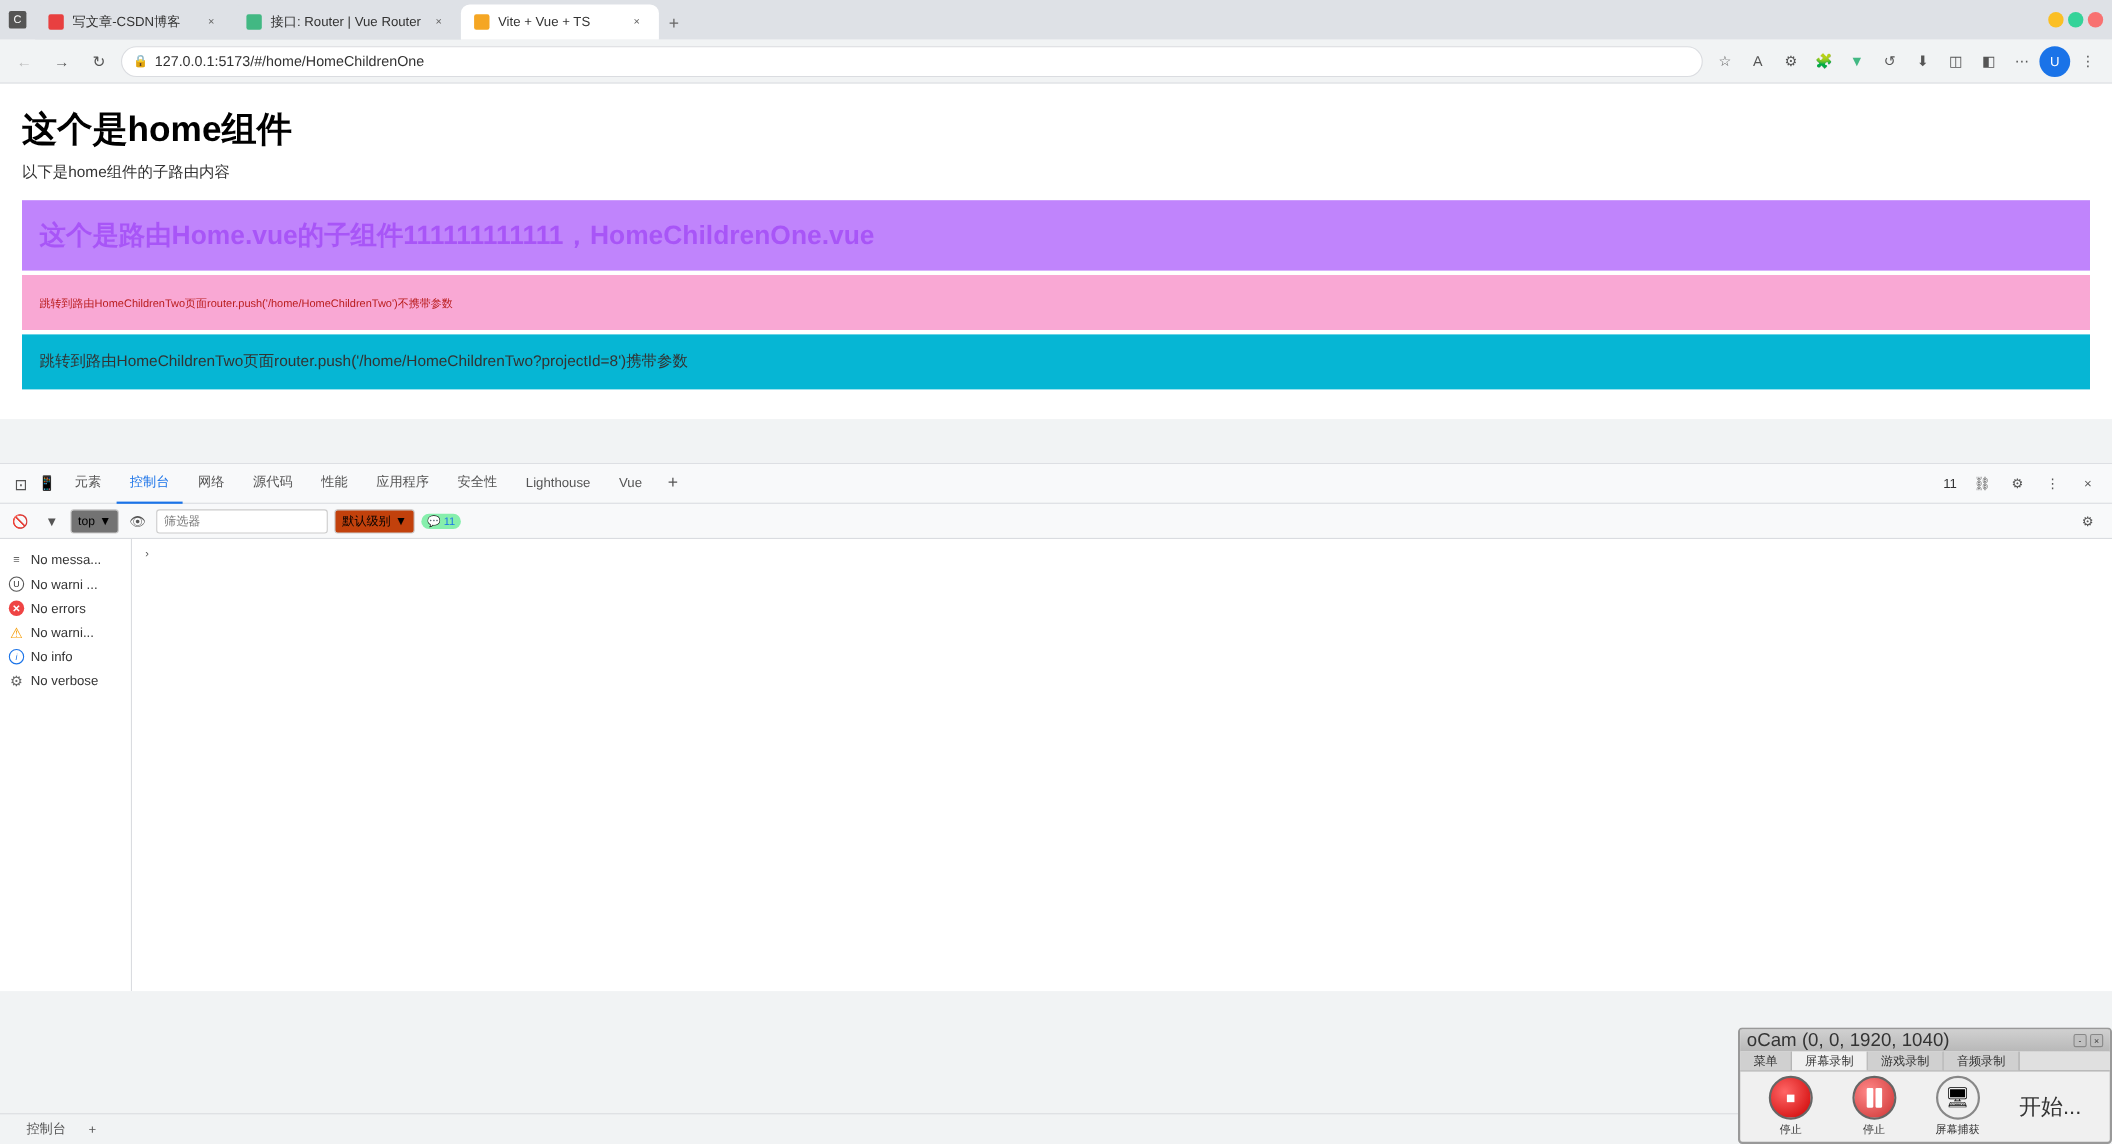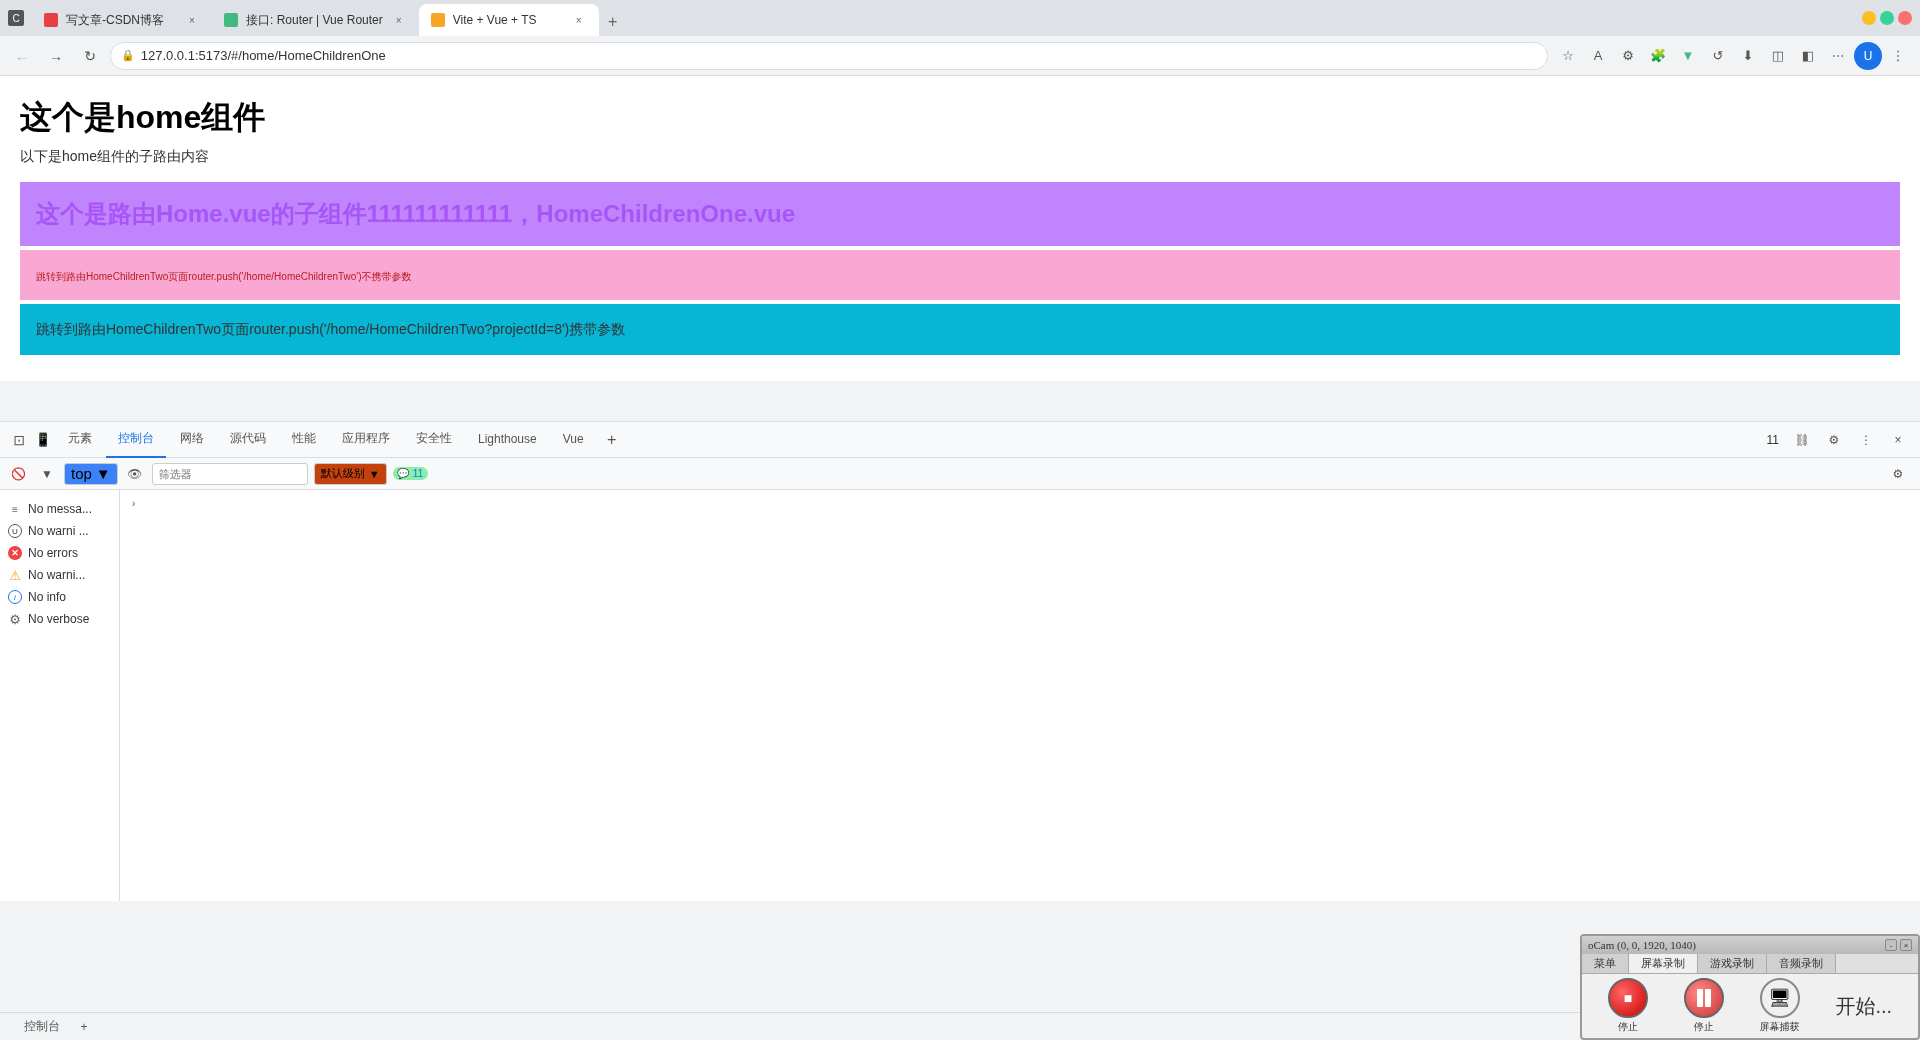--- a/index.html
+++ b/index.html
@@ -48,21 +48,21 @@
     .devtools-tabs { height: 36px; background: #f8f9fa; border-bottom: 1px solid #dadce0; display: flex; align-items: center; padding: 0 8px; gap: 2px; position: relative; }
     .devtools-tab { padding: 0 12px; height: 36px; display: flex; align-items: center; font-size: 12px; color: #555; cursor: pointer; border-bottom: 2px solid transparent; white-space: nowrap; }
     .devtools-tab.active { color: #1a73e8; border-bottom-color: #1a73e8; }
     .devtools-tab-add { width: 28px; height: 28px; display: flex; align-items: center; justify-content: center; cursor: pointer; color: #555; font-size: 16px; }
     .devtools-right-icons { margin-left: auto; display: flex; align-items: center; gap: 4px; }
     .devtools-icon-btn { width: 28px; height: 28px; border-radius: 4px; display: flex; align-items: center; justify-content: center; cursor: pointer; color: #555; font-size: 12px; }
     .badge { background: #1a73e8; color: white; font-size: 10px; padding: 1px 5px; border-radius: 8px; min-width: 18px; text-align: center; }
 
     .devtools-toolbar { height: 32px; background: #f8f9fa; border-bottom: 1px solid #dadce0; display: flex; align-items: center; padding: 0 8px; gap: 6px; }
     .toolbar-btn { width: 22px; height: 22px; display: flex; align-items: center; justify-content: center; cursor: pointer; color: #555; font-size: 12px; border-radius: 3px; }
-    .level-selector { height: 22px; padding: 0 6px; border: 1px solid #ccc; border-radius: 3px; font-size: 15px; display: flex; align-items: center; gap: 4px; cursor: pointer; background: #3b82f6; }
+    .level-selector { height: 22px; padding: 0 6px; border: 1px solid #ccc; border-radius: 3px; font-size: 11px; display: flex; align-items: center; gap: 4px; cursor: pointer; background: #737373; }
     .filter-input { height: 22px; flex: 0 0 120px; border: 1px solid #ccc; border-radius: 3px; padding: 0 6px; font-size: 11px; background: #fff; }
     .default-levels { height: 22px; padding: 0 6px; border: 1px solid #ccc; border-radius: 3px; font-size: 11px; display: flex; align-items: center; gap: 4px; cursor: pointer; background: #c2410c; }
 
     .devtools-body { display: flex; flex: 1; overflow: hidden; }
 
     .console-sidebar { width: 120px; border-right: 1px solid #dadce0; padding: 8px 0; overflow-y: auto; background: #fff; }
     .sidebar-item { padding: 4px 8px; display: flex; align-items: center; gap: 6px; font-size: 12px; color: #333; cursor: pointer; }
     .sidebar-icon { width: 14px; height: 14px; border-radius: 50%; display: flex; align-items: center; justify-content: center; font-size: 10px; flex-shrink: 0; }
     .icon-list { color: #666; }
     .icon-user { border: 1.5px solid #555; }
@@ -72,21 +72,21 @@
     .expand-arrow { color: #555; font-size: 10px; cursor: pointer; }
 
     
     .bottom-bar { height: 28px; background: #f1f3f4; border-top: 1px solid #dadce0; display: flex; align-items: center; padding: 0 12px; font-size: 12px; color: #555; }
     .bottom-tab { padding: 0 12px; height: 28px; display: flex; align-items: center; cursor: pointer; }
     .bottom-add { width: 24px; height: 24px; display: flex; align-items: center; justify-content: center; cursor: pointer; color: #555; }
 
     
     .ocam-overlay { position: fixed; bottom: 0; right: 0; width: 340px; height: 106px; background: #f0f0f0; border: 2px solid #999; border-radius: 4px; z-index: 9999; display: flex; flex-direction: column; }
     .ocam-titlebar { height: 22px; background: linear-gradient(to bottom, #d0d0d0, #b8b8b8); display: flex; align-items: center; padding: 0 6px; font-size: 11px; color: #333; gap: 6px; cursor: move; }
-    .ocam-title { flex: 1; font-size: 11px; font-family: Liberation Serif, serif; }
+    .ocam-title { flex: 1; font-size: 17px; }
     .ocam-win-btns { display: flex; gap: 3px; }
     .ocam-win-btn { width: 12px; height: 12px; border: 1px solid #888; border-radius: 2px; background: #c0c0c0; cursor: pointer; display: flex; align-items: center; justify-content: center; font-size: 8px; }
     .ocam-tabs { height: 24px; display: flex; border-bottom: 1px solid #aaa; background: #e0e0e0; }
     .ocam-tab { padding: 0 12px; display: flex; align-items: center; font-size: 11px; color: #333; cursor: pointer; background: #d0d0d0; border-right: 1px solid #aaa; }
     .ocam-tab.active { background: #f0f0f0; }
     .ocam-body { flex: 1; display: flex; align-items: center; justify-content: space-around; padding: 4px 12px; gap: 8px; }
     .ocam-btn { display: flex; flex-direction: column; align-items: center; gap: 2px; cursor: pointer; }
     .ocam-btn-circle { width: 40px; height: 40px; border-radius: 50%; border: 2px solid #666; display: flex; align-items: center; justify-content: center; font-size: 18px; }
     .ocam-btn-red { background: radial-gradient(circle at 35% 35%, #ff6666, #cc0000); }
     .ocam-btn-pause { background: radial-gradient(circle at 35% 35%, #ff8888, #cc3333); display: flex; gap: 2px; }

